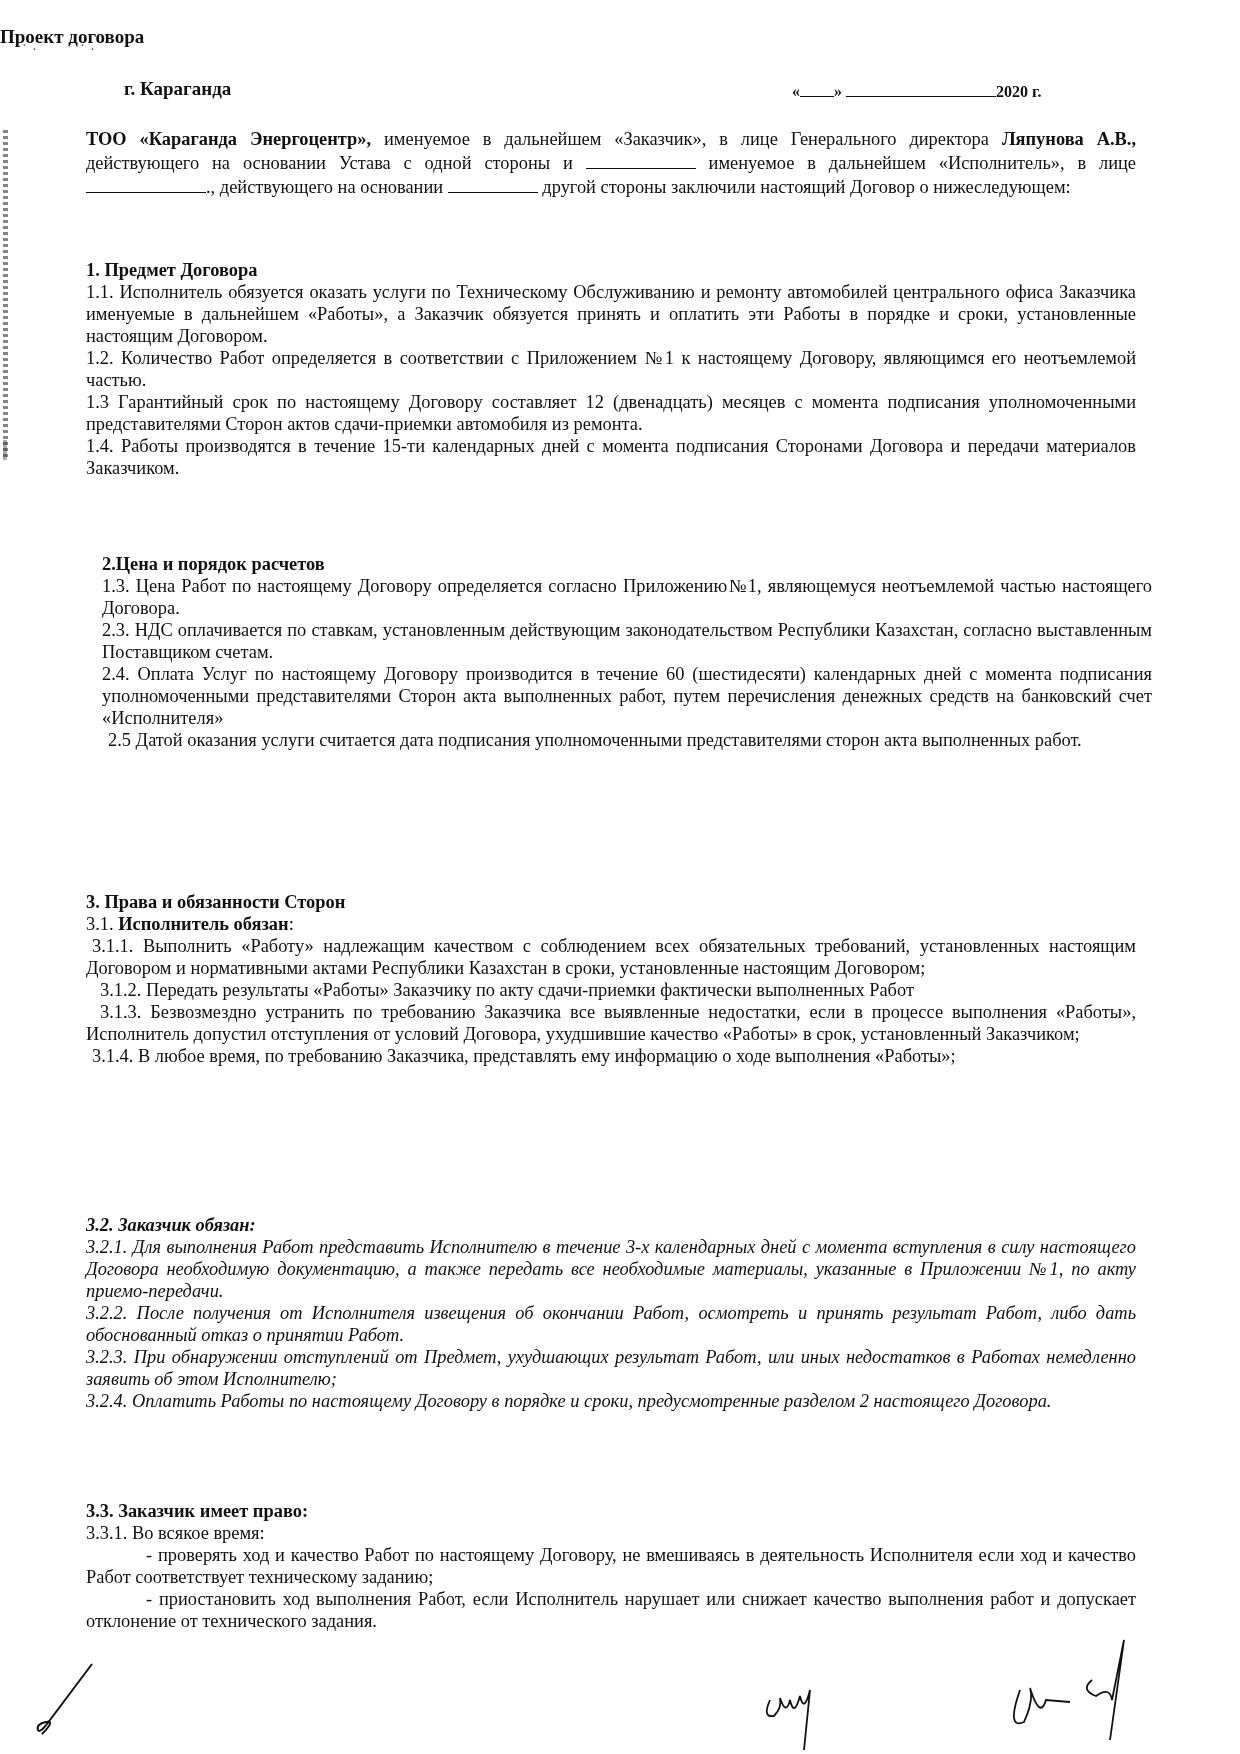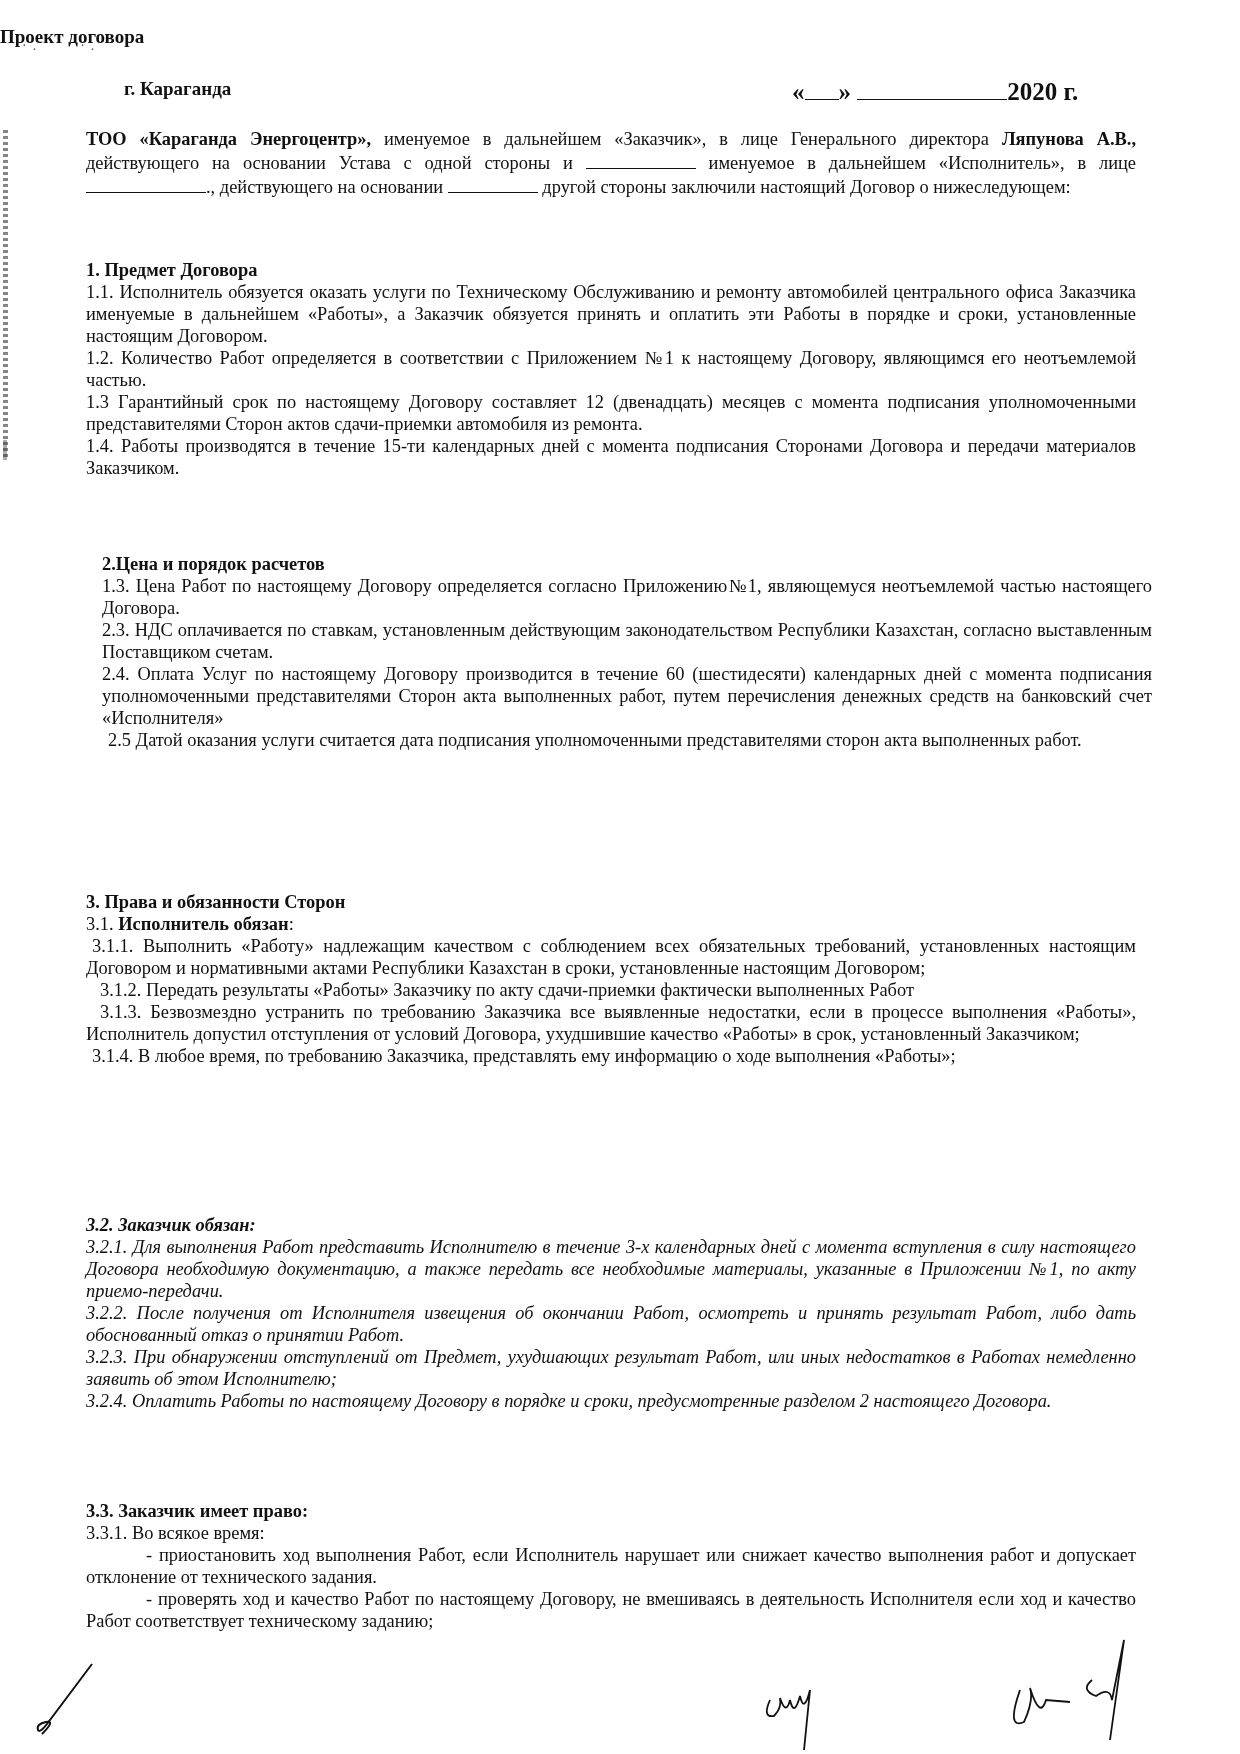--- a/index.html
+++ b/index.html
@@ -3,21 +3,21 @@
 <meta charset="utf-8">
 <style>
   html, body { margin:0; padding:0; background:#ffffff; }
   body { width:1240px; height:1754px; position:relative; overflow:hidden;
          font-family:"Liberation Serif","DejaVu Serif",serif; color:#111; }
   .page { position:absolute; left:0; top:0; width:1240px; height:1754px; }
   .title { position:absolute; top:26px; left:0; width:1240px; text-align:left;
            font-weight:bold; font-size:19px; }
   .specks { position:absolute; top:38px; left:22px; font-size:14px; color:#555; letter-spacing:6px; }
   .city { position:absolute; top:78px; left:124px; font-weight:bold; font-size:19px;text-align:center; }
-  .date { position:absolute; top:78px; left:792px; font-weight:bold; font-size:25px; }
+  .date { position:absolute; top:78px; left:792px; font-weight:bold; font-size:16px; }
   .blank { display:inline-block; border-bottom:1.5px solid #111; height:18px; vertical-align:baseline; }
   .body { position:absolute; left:86px; width:1050px; font-size:18.4px; line-height:22px; }
   .body p { margin:0; text-align:justify; }
   .h { text-align:center; font-weight:bold; }
   .b { font-weight:bold; }
   .i1 { text-indent:6px; }
   .i2 { text-indent:14px; }
   .i3 { text-indent:60px; }
   .margin-marks { position:absolute; left:3px; top:130px; width:5px; height:330px;
     background: repeating-linear-gradient(to bottom, #222 0 3px, transparent 3px 6px); opacity:0.55; }
@@ -74,22 +74,22 @@
     <p class="b">3.2. Заказчик обязан:</p>
     <p>3.2.1. Для выполнения Работ представить Исполнителю в течение 3-х календарных дней с момента вступления в силу настоящего Договора необходимую документацию, а также передать все необходимые материалы, указанные в Приложении №1, по акту приемо-передачи.</p>
     <p>3.2.2. После получения от Исполнителя извещения об окончании Работ, осмотреть и принять результат Работ, либо дать обоснованный отказ о принятии Работ.</p>
     <p>3.2.3. При обнаружении отступлений от Предмет, ухудшающих результат Работ, или иных недостатков в Работах немедленно заявить об этом Исполнителю;</p>
     <p>3.2.4. Оплатить Работы по настоящему Договору в порядке и сроки, предусмотренные разделом 2 настоящего Договора.</p>
   </div>
 
   <div class="body" style="top:1500px;">
     <p class="b">3.3. Заказчик имеет право:</p>
     <p>3.3.1. Во всякое время:</p>
+    <p class="i3">- проверять ход и качество Работ по настоящему Договору, не вмешиваясь в деятельность Исполнителя если ход и качество Работ соответствует техническому заданию;</p>
     <p class="i3">- приостановить ход выполнения Работ, если Исполнитель нарушает или снижает качество выполнения работ и допускает отклонение от технического задания.</p>
-    <p class="i3">- проверять ход и качество Работ по настоящему Договору, не вмешиваясь в деятельность Исполнителя если ход и качество Работ соответствует техническому заданию;</p>
   </div>
 
   <svg class="sig" style="left:30px;top:1660px;" width="70" height="80">
     <path d="M62 4 L20 60 Q10 74 8 70 Q6 64 16 62 Q26 60 12 74" stroke="#111" stroke-width="2" fill="none"></path>
   </svg>
   <svg class="sig" style="left:760px;top:1670px;" width="70" height="90">
     <path d="M10 30 Q2 48 14 46 Q22 38 20 28 Q26 46 30 30 Q34 48 40 26 Q44 44 50 20 L44 80" stroke="#111" stroke-width="1.8" fill="none"></path>
   </svg>
   <svg class="sig" style="left:1000px;top:1630px;" width="150" height="120">
     <path d="M20 60 Q6 100 24 92 Q34 70 30 58 Q40 90 46 70 L70 72 M92 50 Q80 60 96 66 Q110 56 112 70 Q118 40 124 10 L110 110" stroke="#111" stroke-width="1.8" fill="none"></path>

